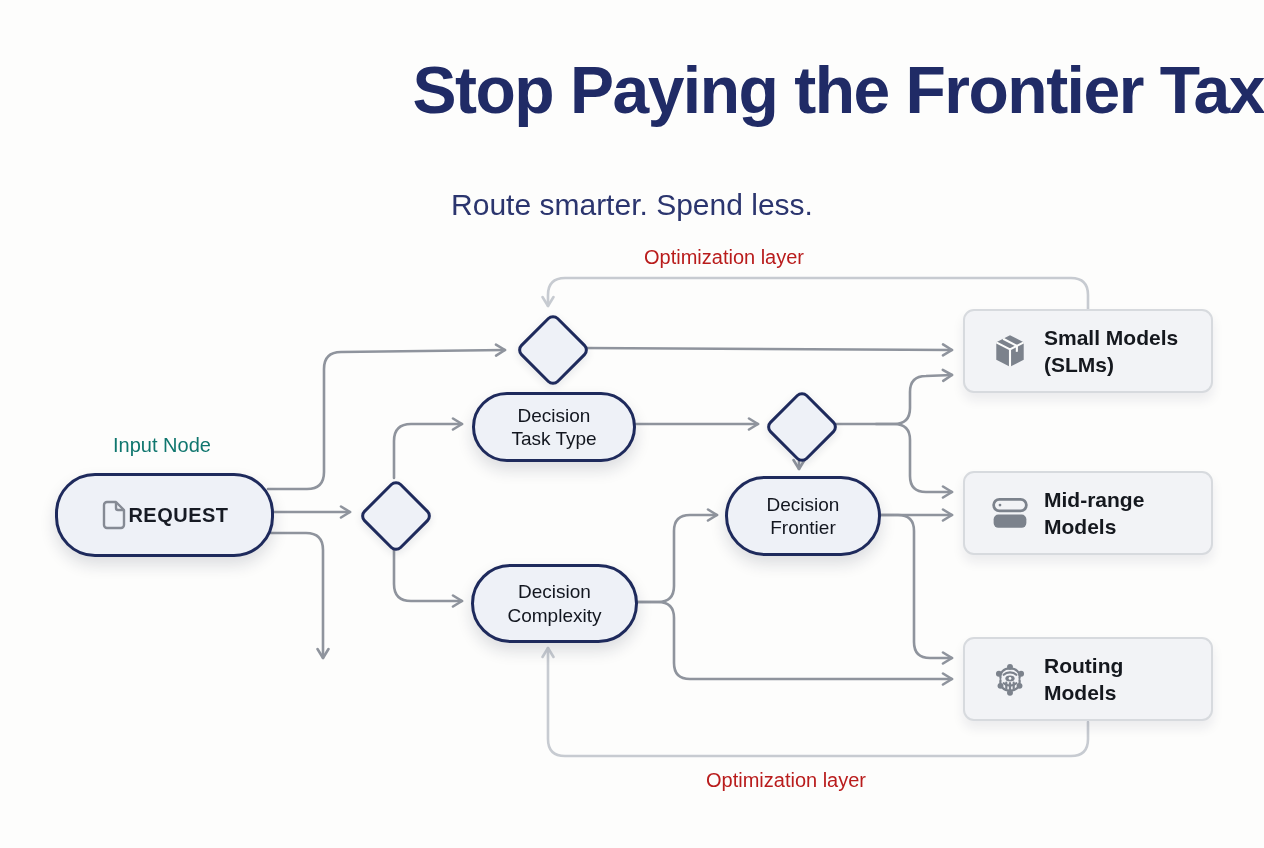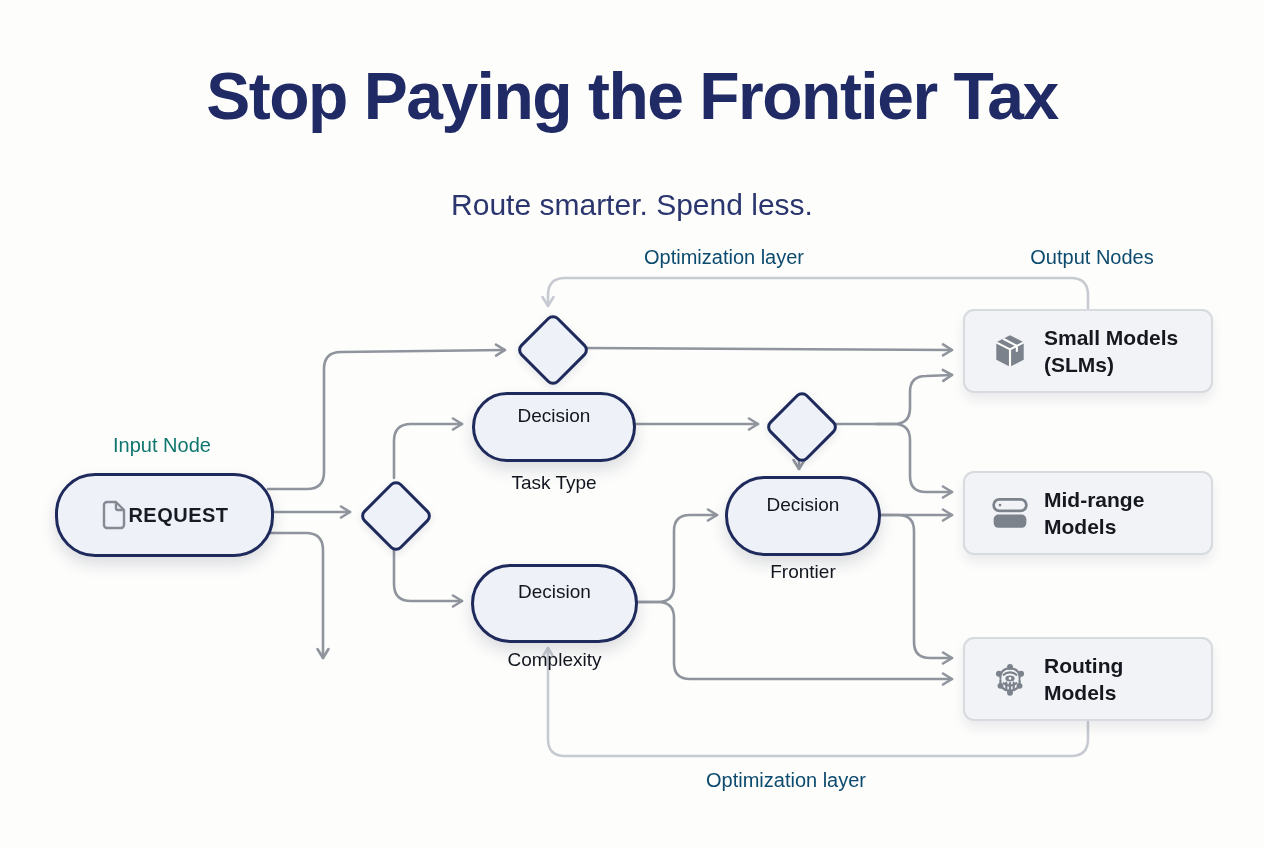--- a/index.html
+++ b/index.html
@@ -1,27 +1,27 @@
 <!DOCTYPE html>
 <html><head>
 <meta charset="utf-8">
 <style>
   html,body{margin:0;padding:0;background:#fdfdfc;}
   .stage{position:relative;width:1264px;height:848px;overflow:hidden;
          font-family:"Liberation Sans","DejaVu Sans",sans-serif;background:#fdfdfc;}
-  .title{position:absolute;left:0;top:58px;width:1264px;text-align:center;
+  .title{position:absolute;left:0;top:52px;width:1264px;text-align:right;
          font-size:66px;font-weight:800;letter-spacing:-1.5px;color:#202b66;}
   .subtitle{position:absolute;left:0;top:156px;width:1264px;text-align:center;
          font-size:30px;font-weight:400;color:#2b356e;margin-top:32px;}
   .wire-layer{position:absolute;left:0;top:0;width:1264px;height:848px;}
-  .gray-label{position:absolute;font-size:20px;color:#0c4a6e;text-align:center;white-space:nowrap;}
+  .gray-label{position:absolute;font-size:20px;color:#b91c1c;text-align:center;white-space:nowrap;}
   .pill{position:absolute;background:#eef1f7;border:3px solid #1e2a5c;border-radius:40px;
         display:flex;align-items:center;justify-content:center;flex-direction:column;
         box-shadow:0 8px 16px rgba(20,30,60,.14);z-index:3;}
-  .pill .nline{font-size:19px;font-weight:500;color:#12161f;line-height:1.22;text-align:center;margin-top:44px;}
+  .pill .nline{font-size:19px;font-weight:500;color:#12161f;line-height:1.22;text-align:center;}
   .request-pill{flex-direction:row;}
   .request-pill .req-label{font-size:20px;font-weight:600;letter-spacing:.5px;color:#171b24;}
   .diamond{position:absolute;width:48px;height:48px;background:#eef1f7;border:3px solid #1e2a5c;
            border-radius:8px;transform:rotate(45deg);box-shadow:2px 2px 8px rgba(20,30,60,.10);z-index:3;}
   .outbox{position:absolute;width:250px;height:84px;background:#f2f3f6;border:2px solid #d7dade;
           border-radius:11px;display:flex;align-items:center;gap:15px;padding-left:26px;
           box-sizing:border-box;box-shadow:0 7px 12px rgba(20,30,60,.08);z-index:3;}
   .outbox .olabel{font-size:21px;font-weight:700;color:#15181e;line-height:1.3;}
   .icon{flex:0 0 auto;display:block;}
 </style>
@@ -74,21 +74,20 @@
     </g>
     <g fill="none" stroke="#c7cbd1" stroke-width="2.6" stroke-linecap="round">
 
       <path d="M1088 309 L1088 295 Q1088 278 1071 278 L565 278 Q548 278 548 295 L548 306" marker-end="url(#al)"></path>
 
       <path d="M1088 722 L1088 739 Q1088 756 1071 756 L565 756 Q548 756 548 739 L548 648" marker-end="url(#al)"></path>
     </g>
   </svg>
 
   <div class="gray-label" style="left:524px;top:246px;width:400px;">Optimization layer</div>
-  <div class="gray-label" style="left:992px;top:246px;width:200px;">Output Nodes</div>
   <div class="gray-label" style="left:55px;top:434px;width:214px;color:#0f766e;">Input Node</div>
   <div class="gray-label" style="left:586px;top:769px;width:400px;">Optimization layer</div>
 
   <div class="pill request-pill" style="left:55px;top:473px;width:213px;height:78px;">
     <svg class="icon" width="28" height="32" viewBox="0 0 28 32">
       <path d="M7 3 h9 l8 8 v15 a3 3 0 0 1 -3 3 H7 a3 3 0 0 1 -3 -3 V6 a3 3 0 0 1 3 -3 z" fill="none" stroke="#858a94" stroke-width="2.4" stroke-linejoin="round"></path>
       <path d="M16 3 v6 a2 2 0 0 0 2 2 h6" fill="none" stroke="#858a94" stroke-width="2.4" stroke-linejoin="round"></path>
     </svg>
     <span class="req-label">REQUEST</span>
   </div>

